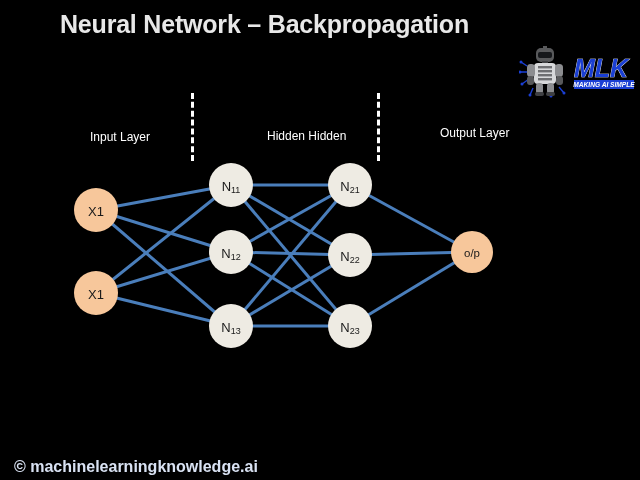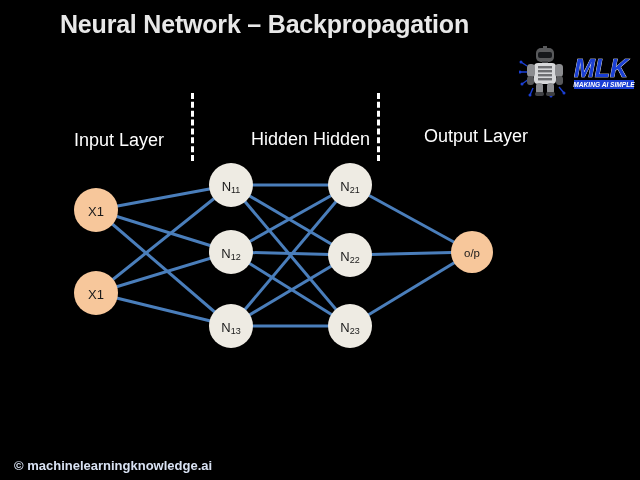--- a/index.html
+++ b/index.html
@@ -39,22 +39,23 @@
     left: 519px;
     top: 3px;
     width: 118px;
     height: 52px;
     margin-top: 43px;
   }
   
   .layer-caption {
     position: absolute;
     color: #ffffff;
-    font-size: 18px;
+    font-size: 12px;
     white-space: nowrap;
+    margin-left: 16px;
   }
   #cap-input  { left: 74px;  top: 130px; }
   #cap-hidden { left: 251px; top: 129px; }
   #cap-output { left: 424px; top: 126px; }
   
   .divider {
     position: absolute;
     width: 0;
     border-left: 3px dashed #ffffff;
     height: 68px;
@@ -100,21 +101,21 @@
     fill: #1a1a1a;
     text-anchor: middle;
     dominant-baseline: central;
   }
   
   #footer {
     position: absolute;
     left: 14px;
     top: 458px;
     color: #d9e2f3;
-    font-size: 13px;
+    font-size: 16px;
     font-weight: bold;
     white-space: nowrap;
   }
 </style>
 </head>
 <body>
 
 <div id="slide">
 
   <div id="title">Neural Network – Backpropagation</div>

